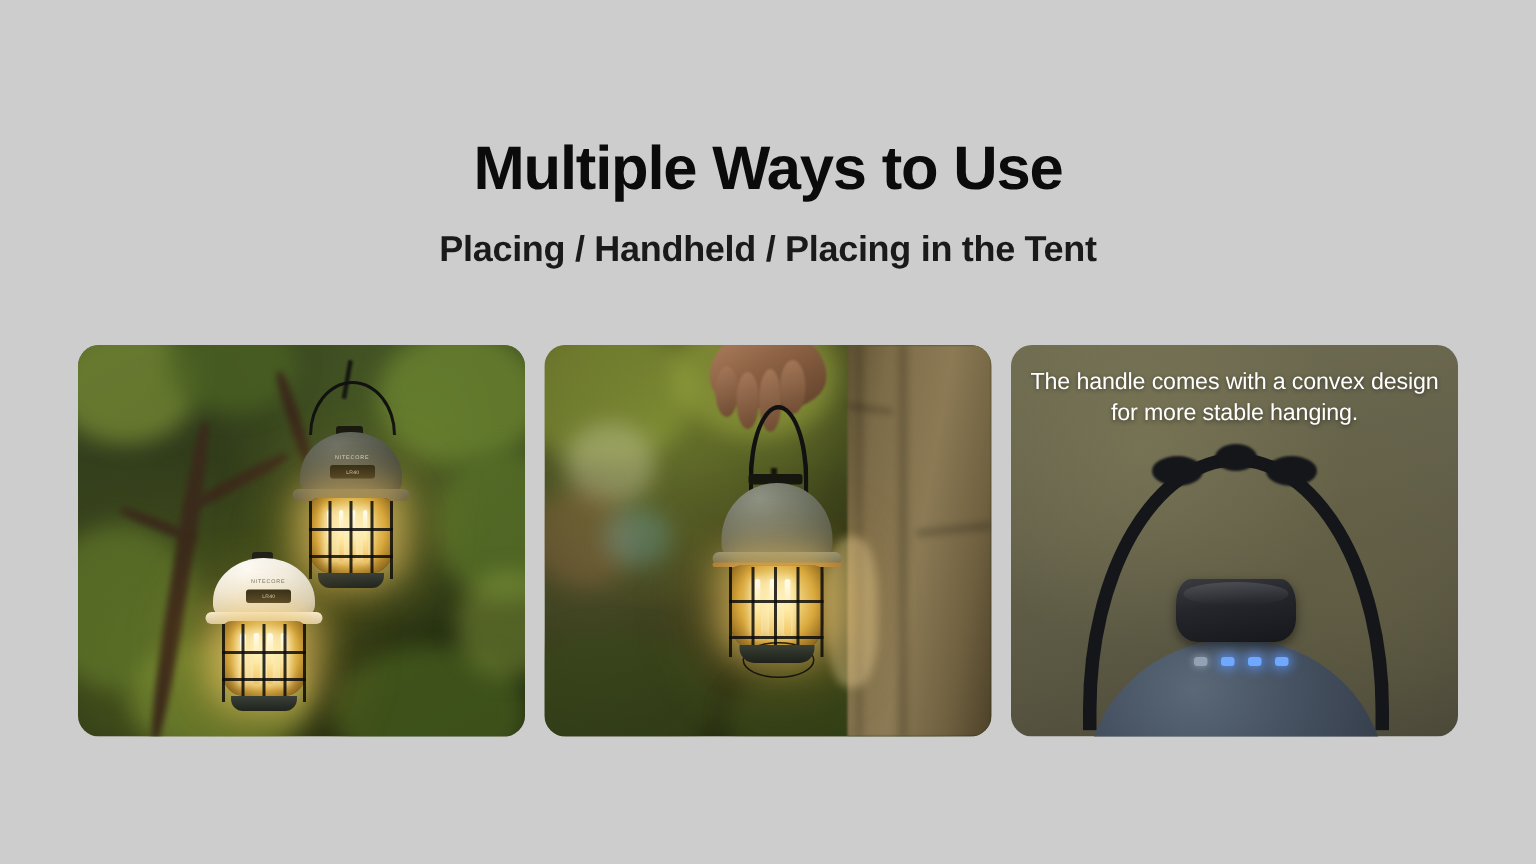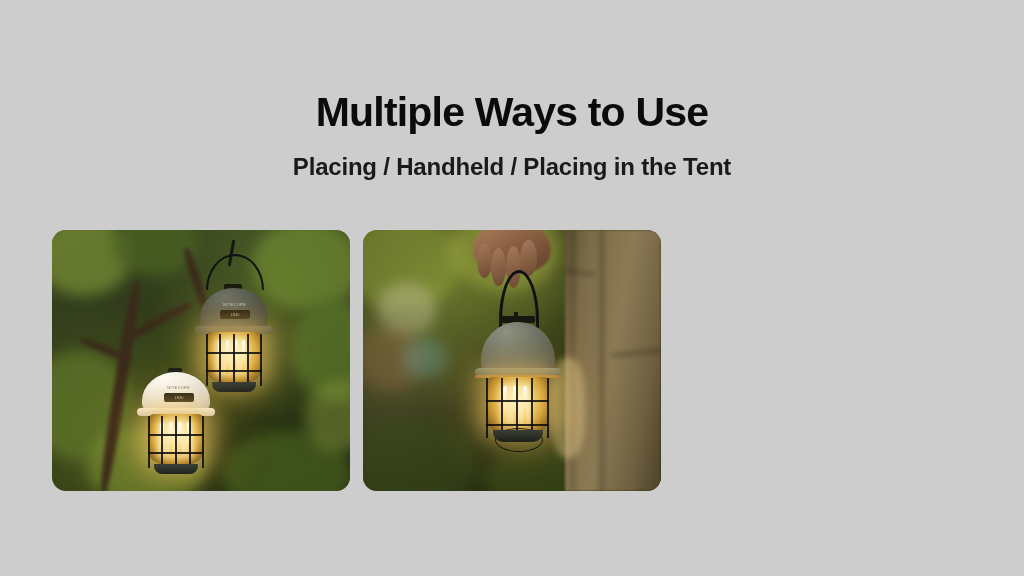--- a/index.html
+++ b/index.html
@@ -401,15 +401,31 @@
         <span class="cage-bar" style="left:43px; top:110px; width:2px; height:60px;"></span>
         <span class="cage-bar" style="left:58px; top:110px; width:2px; height:60px;"></span>
         <span class="cage-bar" style="left:74px; top:110px; width:2px; height:60px;"></span>
         <span class="cage-bar" style="left:13px; top:132px; width:63px; height:2px;"></span>
         <span class="cage-bar" style="left:13px; top:156px; width:63px; height:2px;"></span>
         <span class="cage-ring" style="left:22px; top:160px; width:46px; height:22px;"></span>
         <span style="position:absolute; left:20px; top:162px; width:50px; height:12px; background:linear-gradient(180deg,#3a3f34,#1d211a); border-radius:0 0 10px 10px;"></span>
       </div>
     </div>
 
+    <div class="panel p3">
+      <div class="caption">The handle comes with a convex design for more stable hanging.</div>
+
+      <span class="handle-arc"></span>
+      <span class="handle-bump" style="left:94px; top:74px; width:34px; height:20px;"></span>
+      <span class="handle-bump" style="left:170px; top:74px; width:34px; height:20px;"></span>
+      <span class="handle-bump" style="left:136px; top:66px; width:28px; height:18px;"></span>
+
+      <span class="dome3"></span>
+      <span class="knob3"></span>
+
+      <span class="led dim" style="left:122px;"></span>
+      <span class="led on" style="left:140px;"></span>
+      <span class="led on" style="left:158px;"></span>
+      <span class="led on" style="left:176px;"></span>
+    </div>
 
   </div>
 </div>
 
 </body></html>

